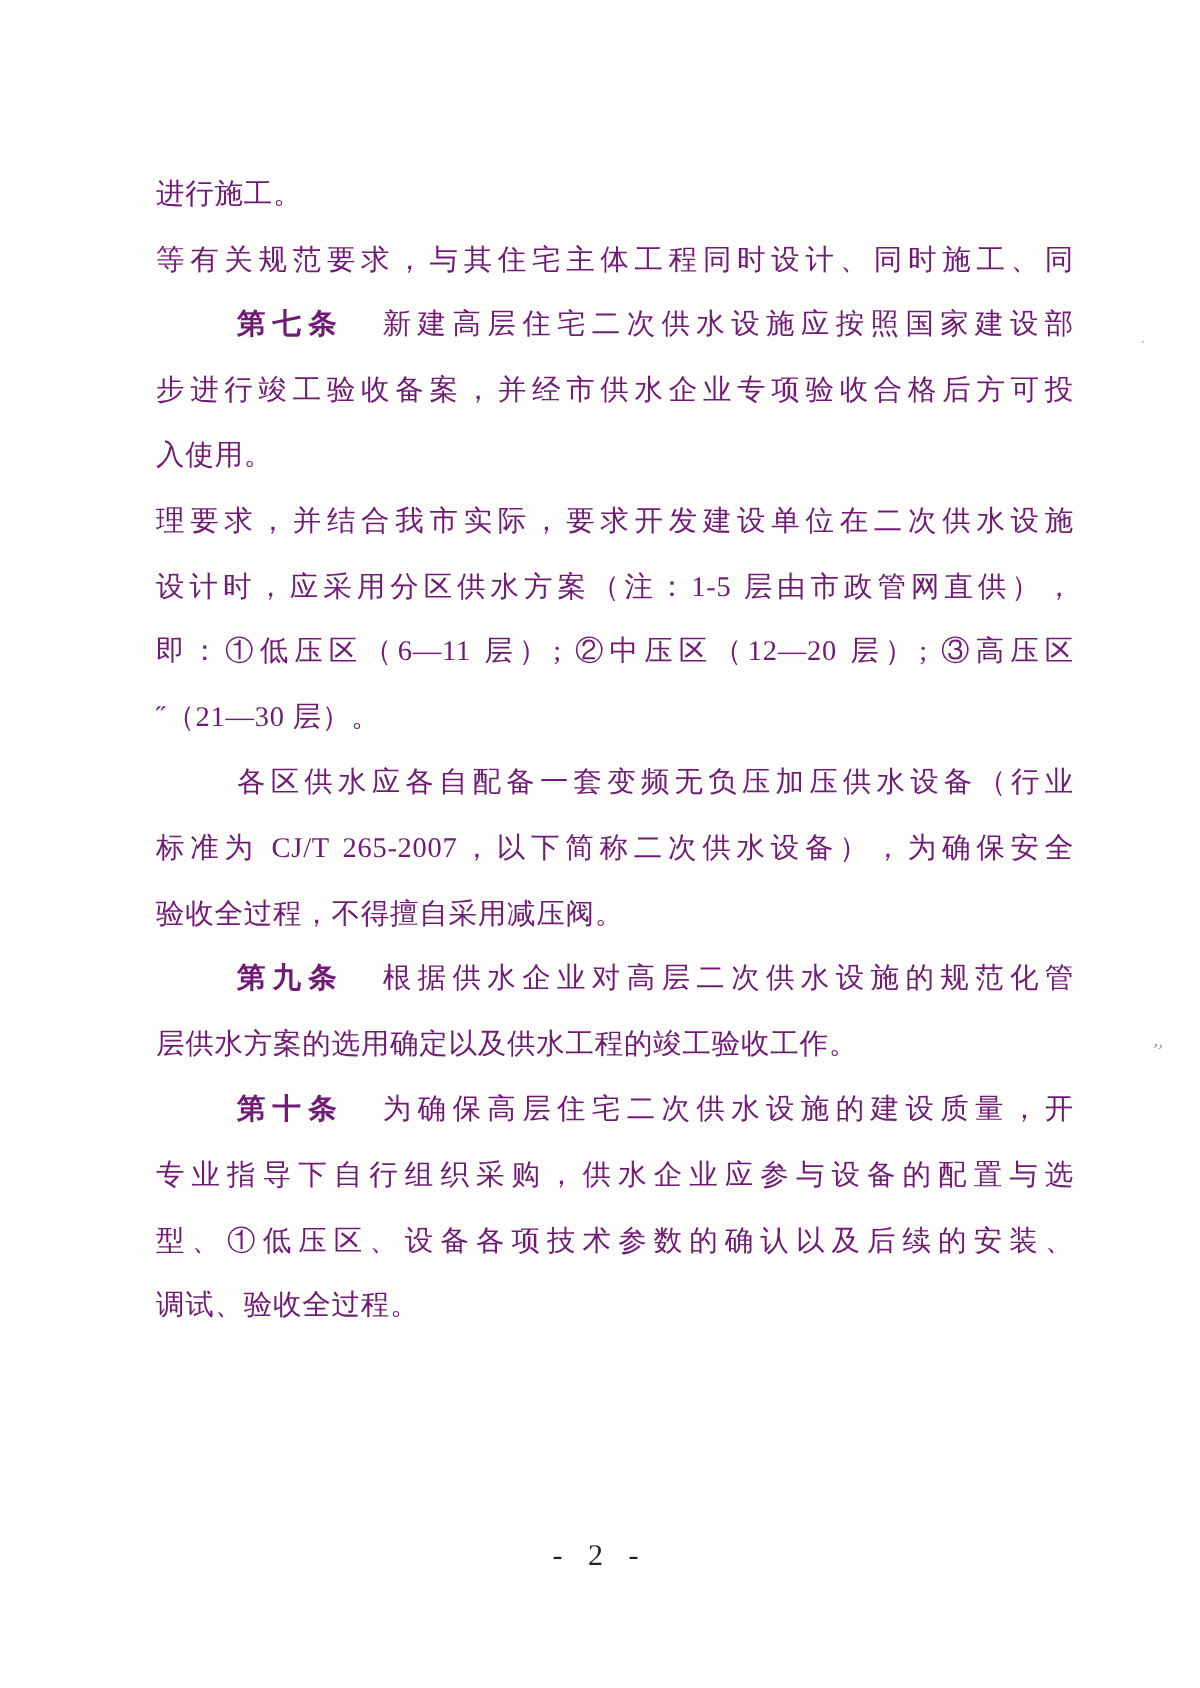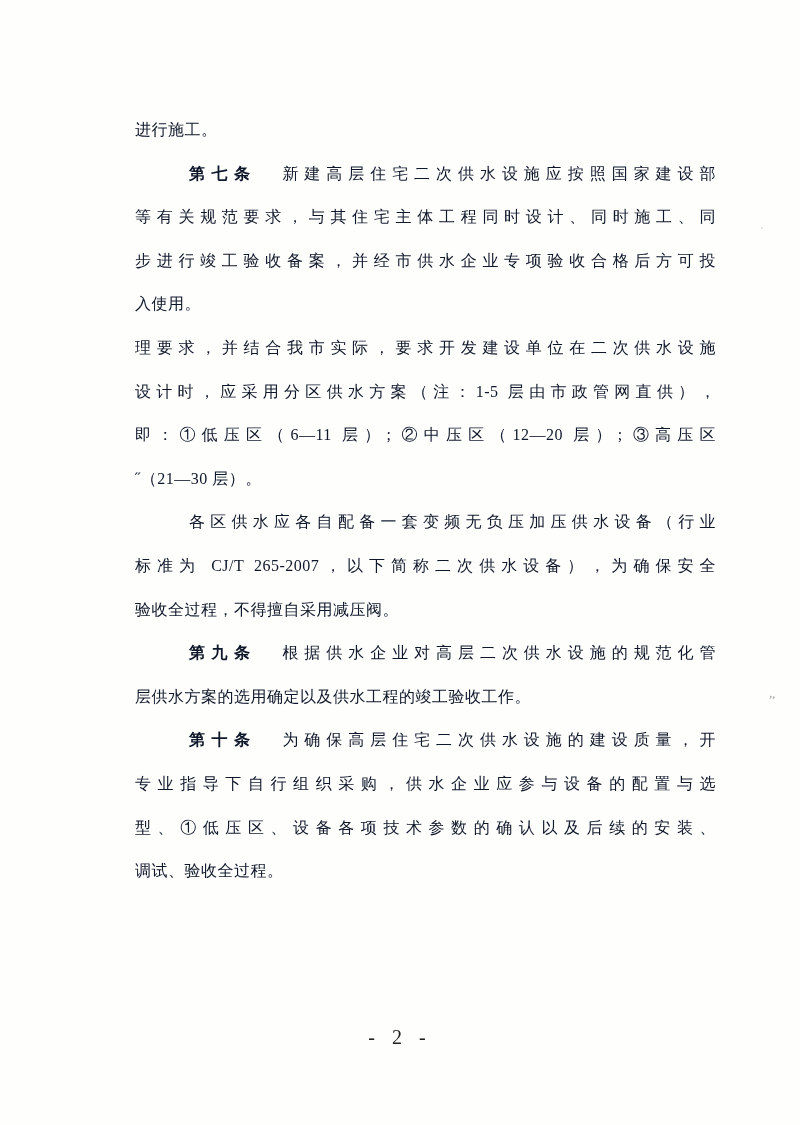--- a/index.html
+++ b/index.html
@@ -23,24 +23,23 @@
   .text-block {
     position: absolute;
     left: 104px;
     top: 108px;
     width: 612px;
   }
 
   .line {
     height: 43.6px;
     line-height: 43.6px;
-    font-size: 16px;
-    color: #0f172a;
+    font-size: 19px;
+    color: #701a75;
     letter-spacing: 0.5px;
-    margin-left: 31px;
   }
 
   
   .line.full {
     text-align: justify;
     text-align-last: justify;
   }
 
   .line.indent { padding-left: 54px; }
 
@@ -74,23 +73,23 @@
 </style>
 </head>
 <body>
 
 <div class="scan-page">
 
   <div class="text-block">
 
     <div class="line"><span>进行施工。</span></div>
 
+    <div class="line full"><span>等有关规范要求，与其住宅主体工程同时设计、同时施工、同</span></div>
+
     <div class="line full indent"><span class="term">第七条</span><span>新建高层住宅二次供水设施应按照国家建设部</span></div>
-
-    <div class="line full"><span>等有关规范要求，与其住宅主体工程同时设计、同时施工、同</span></div>
 
     <div class="line full"><span>步进行竣工验收备案，并经市供水企业专项验收合格后方可投</span></div>
 
     <div class="line"><span>入使用。</span></div>
 
 
     <div class="line full"><span>理要求，并结合我市实际，要求开发建设单位在二次供水设施</span></div>
 
     <div class="line full"><span>设计时，应采用分区供水方案（注：1-5 层由市政管网直供），</span></div>
 

